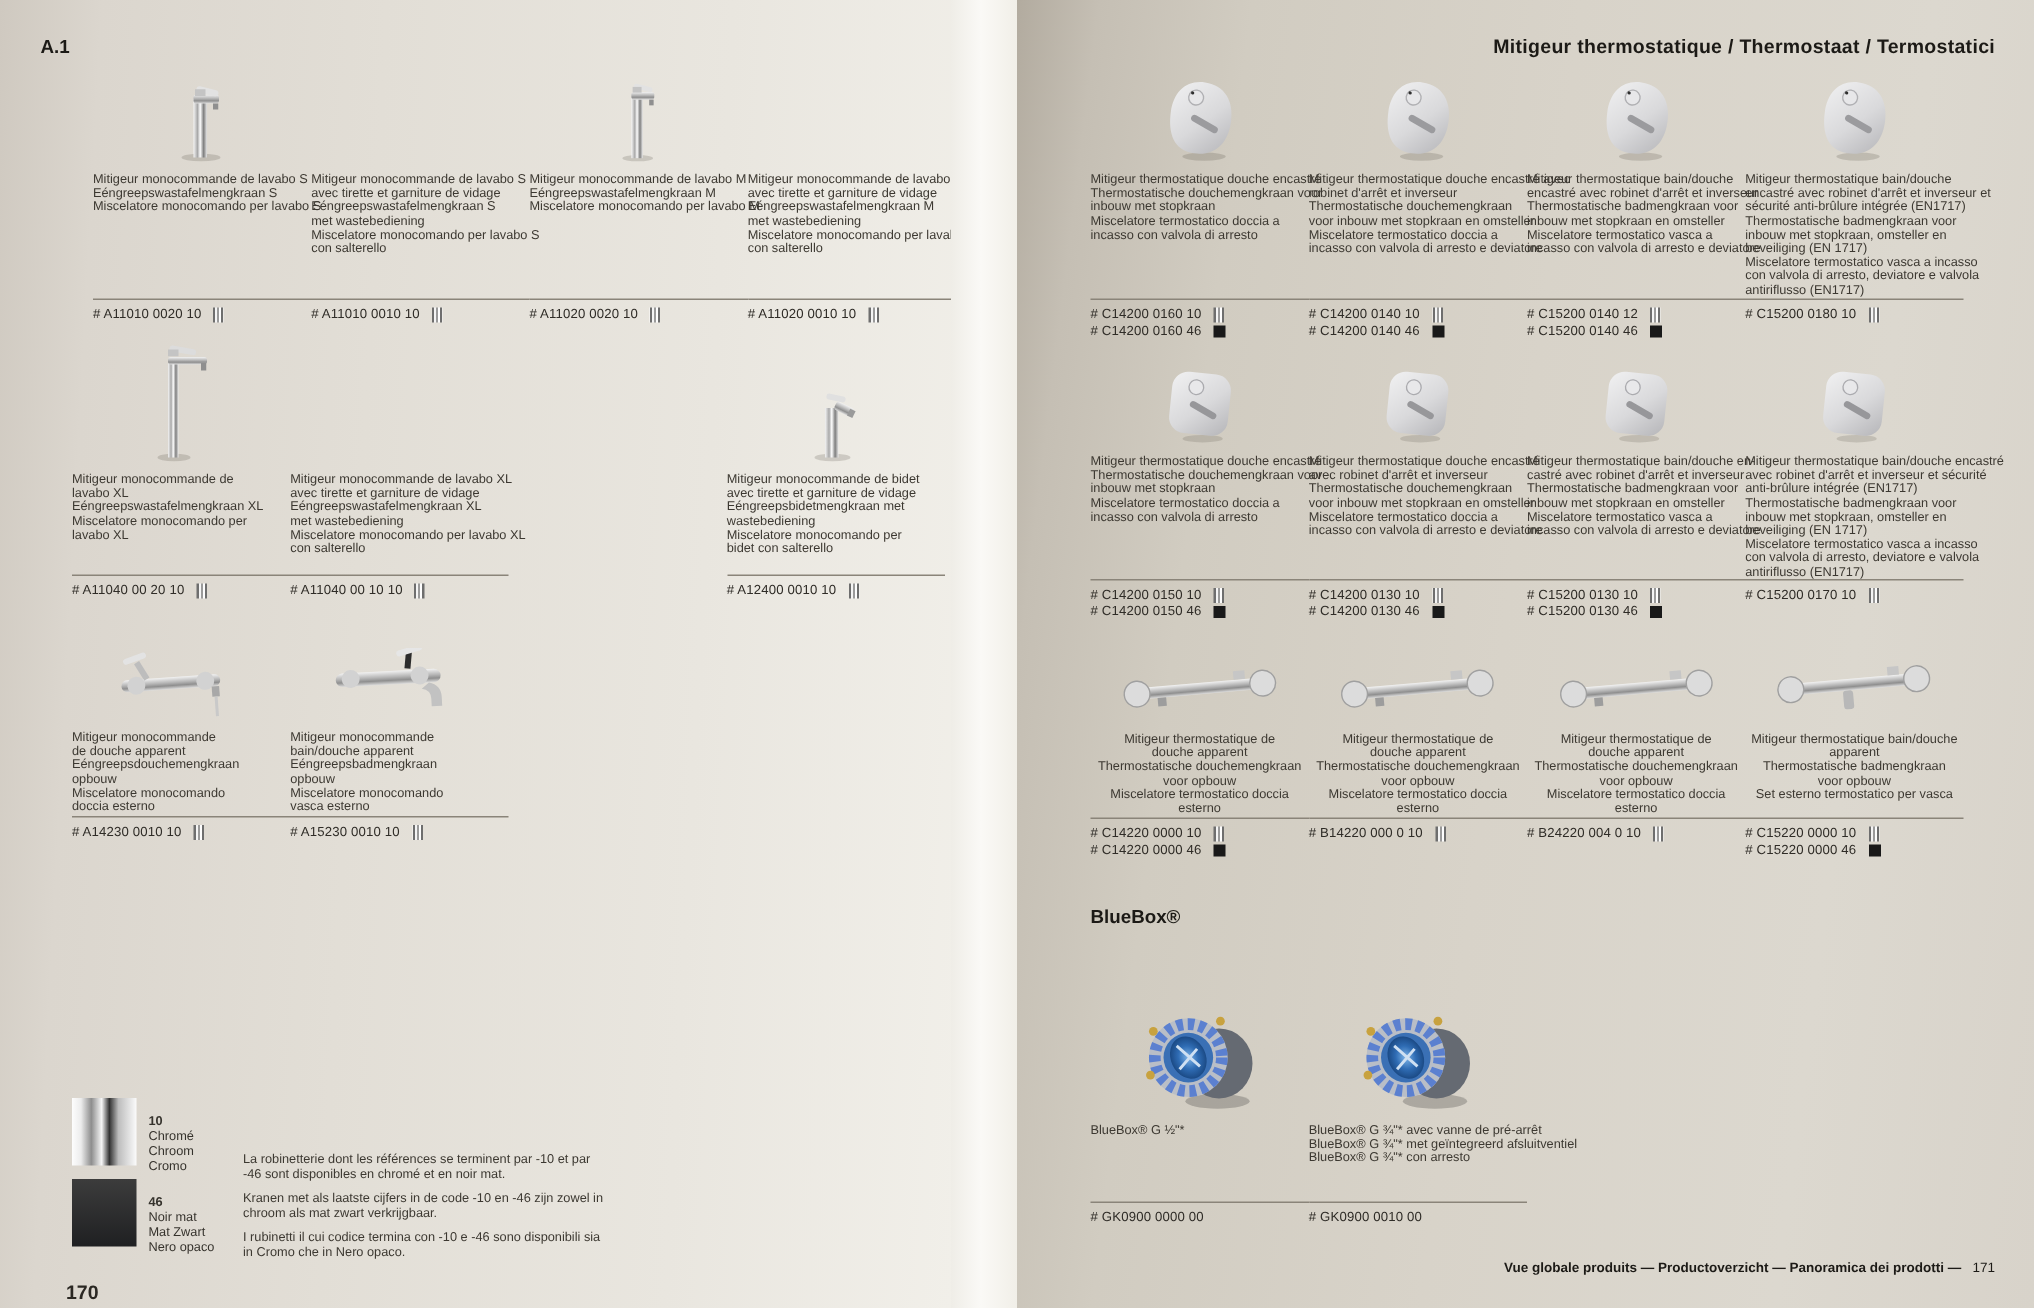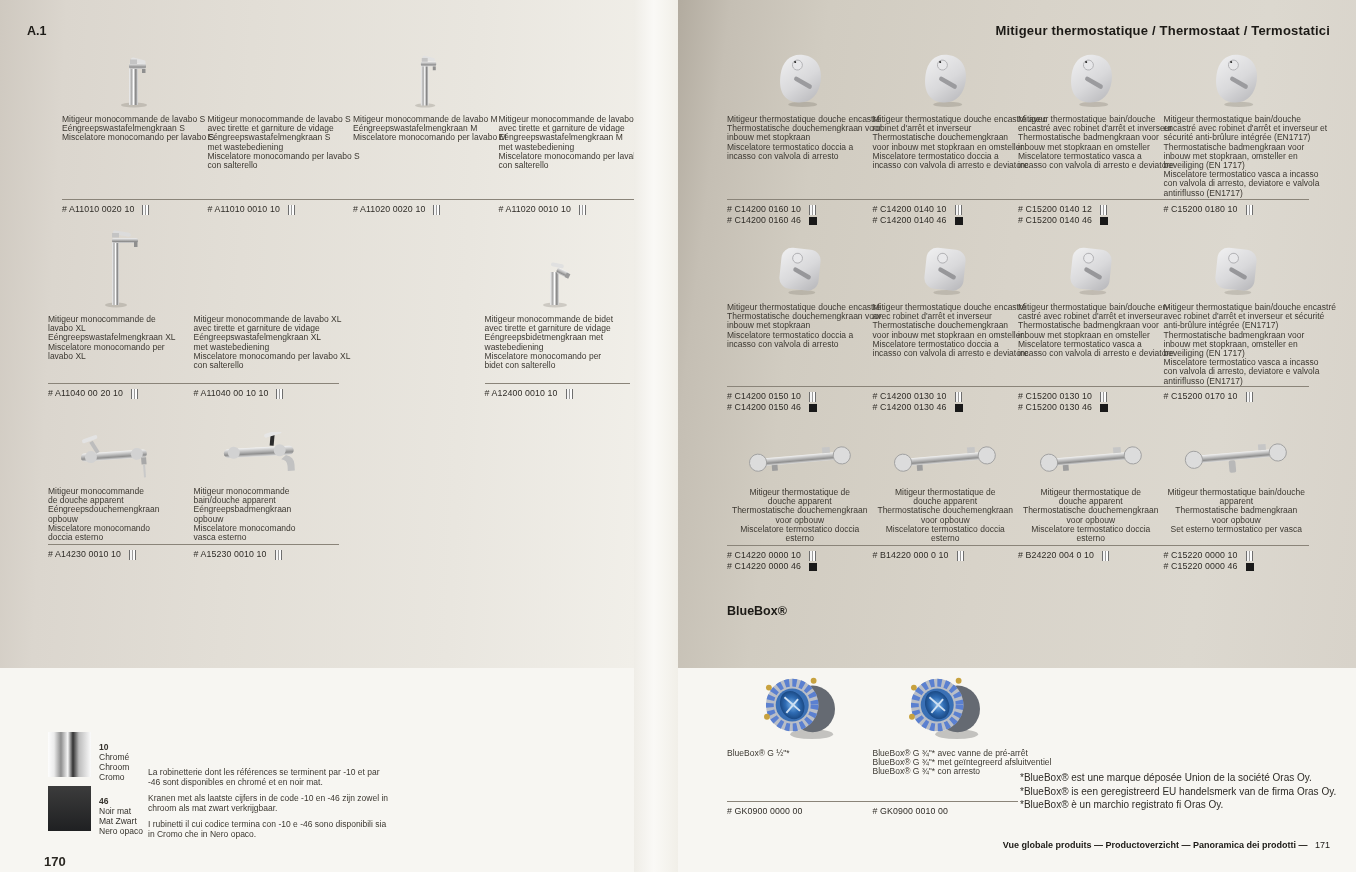--- a/index.html
+++ b/index.html
@@ -2,21 +2,21 @@
 <html><head>
 <meta charset="utf-8">
 <title>Catalog spread</title>
 <style>
   html,body{margin:0;padding:0;}
   body{
     width:1356px;height:872px;position:relative;overflow:hidden;
     font-family:"Liberation Sans","DejaVu Sans",sans-serif;
     background:#f7f6f2;color:#35322c;
   }
-  .page{position:absolute;top:0;height:668px;}
+  .page{position:absolute;top:0;height:872px;}
   .page-left{left:0;width:634px;
     background:linear-gradient(93deg,#cfc9c0 0%,#dbd6ce 10%,#e2ded6 38%,#e9e6df 72%,#f1efe9 100%);}
   .page-gap{position:absolute;left:634px;top:0;width:44px;height:872px;
     background:linear-gradient(90deg,#efede7 0%,#faf9f6 45%,#f1efe8 100%);}
   .page-right{left:678px;width:678px;
     background:linear-gradient(97deg,#b2ab9f 0%,#c5bfb4 7%,#d1ccc1 20%,#d8d3c9 48%,#dcd8cf 78%,#d8d3ca 100%);}
 
   .section-label{position:absolute;left:27px;top:24px;font-size:12.5px;font-weight:bold;color:#1c1a16;}
   .page-title{position:absolute;right:26px;top:23px;font-size:13px;font-weight:bold;color:#1c1a16;letter-spacing:.2px;}
   .bluebox-title{position:absolute;left:49px;top:604px;font-size:12.5px;font-weight:bold;color:#1c1a16;}
@@ -35,21 +35,21 @@
   .swatch{position:absolute;left:48px;width:43px;height:45px;}
   .swatch-chrome{top:732px;
     background:linear-gradient(90deg,#fdfdfd 0%,#ececec 14%,#8e8e8e 30%,#f6f6f6 46%,#323232 58%,#bdbdbd 72%,#fbfbfb 100%);}
   .swatch-black{top:786px;background:linear-gradient(180deg,#3c3c3c,#1f2022);}
   .swatch-label{position:absolute;left:99px;font-size:8.5px;line-height:10px;}
   .swatch-label .swcode{font-weight:bold;}
   .swatch-label .swnames{white-space:pre-line;}
   .swl-1{top:742px;}
   .swl-2{top:796px;}
 
-  .finish-notes{position:absolute;left:148px;top:767px;width:242px;}
+  .finish-notes{position:absolute;left:162px;top:767px;width:242px;}
   .note{font-size:8.5px;line-height:10px;margin:0 0 6px 0;color:#3c3831;}
 
   .page-num-left{position:absolute;left:44px;top:854px;font-size:13px;font-weight:bold;color:#2b2823;}
   .page-footer{position:absolute;right:26px;top:840px;font-size:9px;color:#1c1a16;white-space:nowrap;text-align:right;}
   .page-footer .ftext{font-weight:bold;}
   .page-footer .fnum{font-weight:normal;margin-left:5px;}
 
   .trademark-notes{position:absolute;left:342px;top:771px;font-size:10px;line-height:13.5px;
     white-space:pre-line;color:#2e2b26;}
   .defs-svg{position:absolute;width:0;height:0;}
@@ -696,21 +696,18 @@
 BlueBox® G ¾"* met geïntegreerd afsluitventiel
 BlueBox® G ¾"* con arresto</div>
         <div class="pcodes">
           <div class="pcode">
             <span># GK0900 0010 00</span>
           </div>
         </div>
       </div>
     </div>
 
-  <div class="trademark-notes">*BlueBox® est une marque déposée Union de la société Oras Oy.
-*BlueBox® is een geregistreerd EU handelsmerk van de firma Oras Oy.
-*BlueBox® è un marchio registrato fi Oras Oy.</div>
 
   <div class="page-footer">
     <span class="ftext">Vue globale produits — Productoverzicht — Panoramica dei prodotti —</span>
     <span class="fnum">171</span>
   </div>
 </div>
 
 </body></html>

